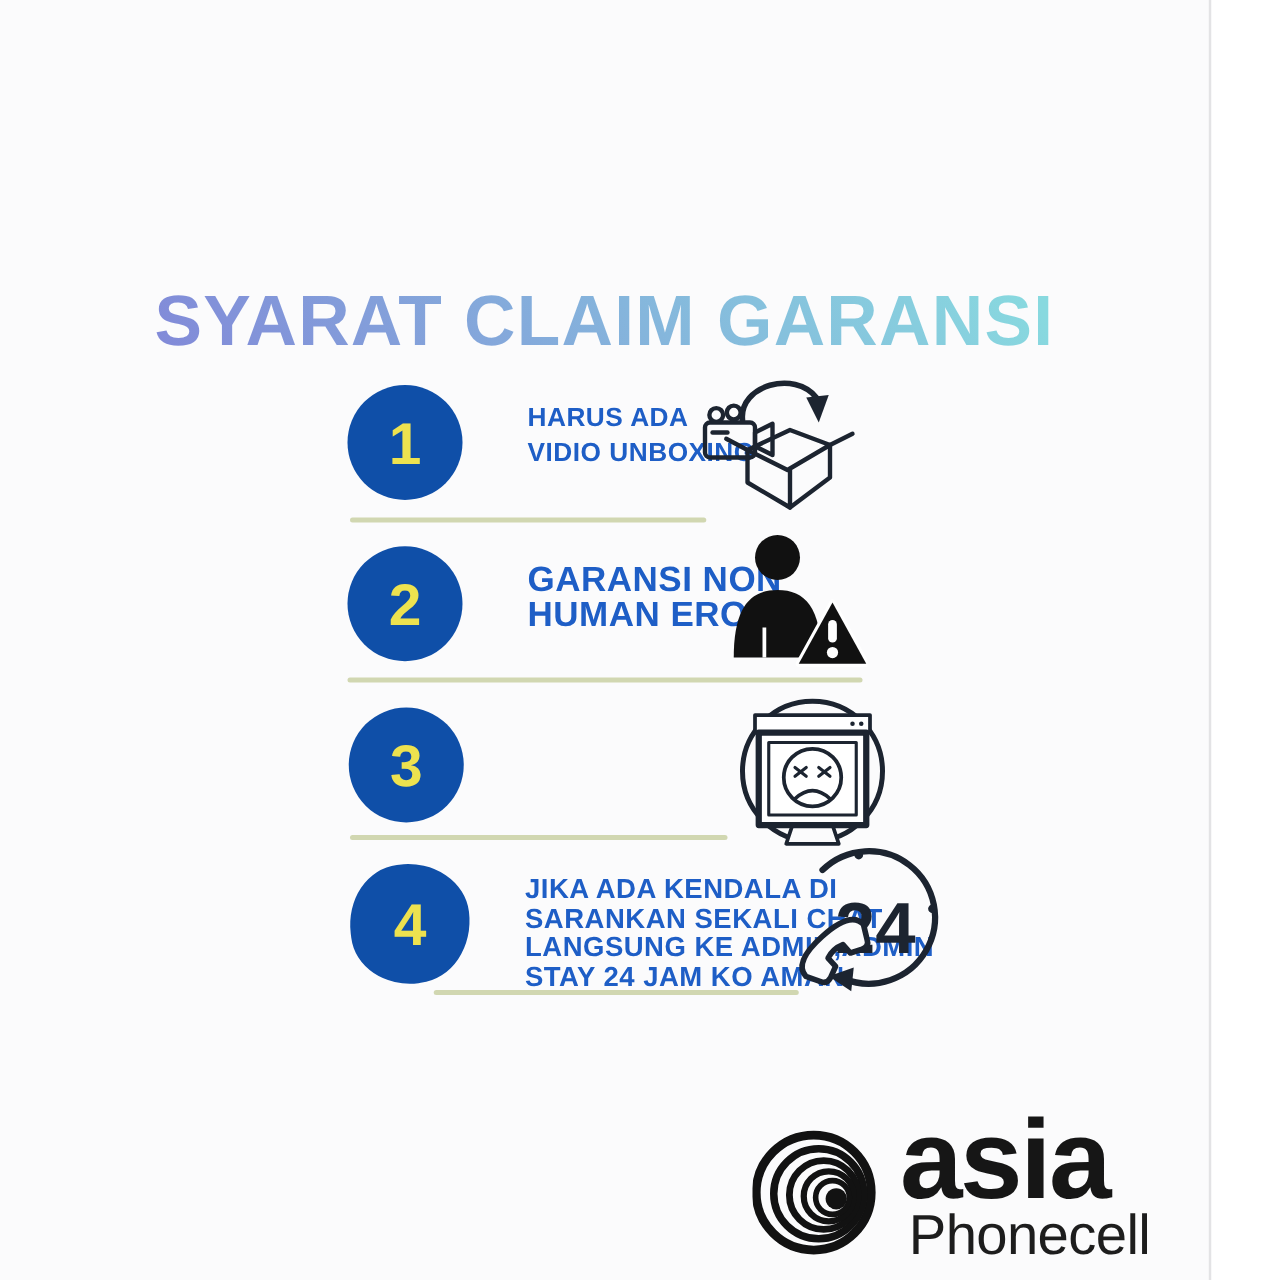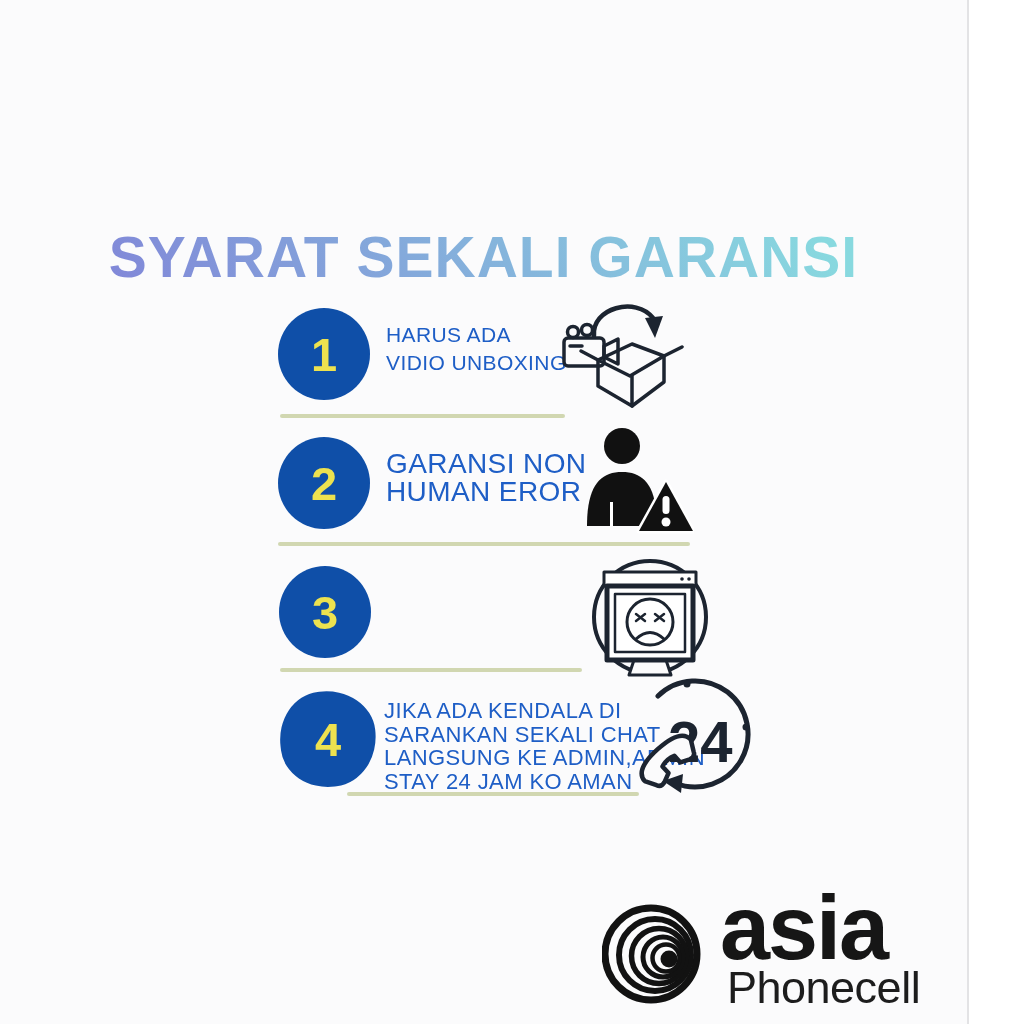--- a/index.html
+++ b/index.html
@@ -19,22 +19,22 @@
     font-size:57px;font-weight:bold;letter-spacing:1px;
     background:linear-gradient(52deg,#8186d8 10%,#88d9df 85%);
     -webkit-background-clip:text;background-clip:text;color:transparent;
   }
   .num-circle{
     position:absolute;width:92px;height:92px;border-radius:50%;
     background:var(--circle-blue);display:flex;align-items:center;justify-content:center;
     color:var(--num-yellow);font-weight:bold;font-size:47px;
   }
   .item-text{
-    position:absolute;color:var(--text-blue);font-weight:normal;
-    white-space:pre-line;letter-spacing:0.4px;
+    position:absolute;color:var(--text-blue);font-weight:bold;
+    white-space:pre-line;letter-spacing:0.4px;margin-left:36px;
   }
   .divider{position:absolute;height:4px;background:var(--divider);border-radius:2px;opacity:.9;}
   .icon{position:absolute;}
   .icon svg{width:100%;height:100%;display:block;}
   #circle1{left:278px;top:308px;}
   #text1{left:386px;top:321px;font-size:21px;line-height:28px;}
   #icon1{left:558px;top:294px;width:140px;height:122px;}
   #div1{left:280px;top:414px;width:285px;}
   #circle2{left:278px;top:437px;}
   #text2{left:386px;top:450px;font-size:28px;line-height:28px;}
@@ -51,21 +51,21 @@
   #div4{left:347px;top:792px;width:292px;}
   #logo-spiral{left:602px;top:903px;width:104px;height:104px;}
   #logo-brand{position:absolute;left:720px;top:886px;font-size:90px;line-height:84px;font-weight:bold;letter-spacing:-2px;color:var(--logo-black);}
   #logo-sub{position:absolute;left:727px;top:965px;font-size:45px;line-height:46px;letter-spacing:-0.5px;color:#1d1d1d;}
 </style>
 </head>
 <body>
 
 <div id="canvas">
 
-  <h1 id="title">SYARAT SEKALI GARANSI</h1>
+  <h1 id="title">SYARAT CLAIM GARANSI</h1>
 
   <div class="num-circle" id="circle1">
     <span class="n">1</span>
   </div>
   <div class="item-text" id="text1">HARUS ADA
 VIDIO UNBOXING</div>
   <div class="icon" id="icon1">
     <svg viewBox="0 0 140 122" fill="none" stroke="#1c2430" stroke-width="3.5" stroke-linecap="round" stroke-linejoin="round">
       <path d="M40,66 L72,82 L106,62 L74,50 Z"></path>
       <path d="M40,66 L40,92 L74,112 L74,82"></path>

